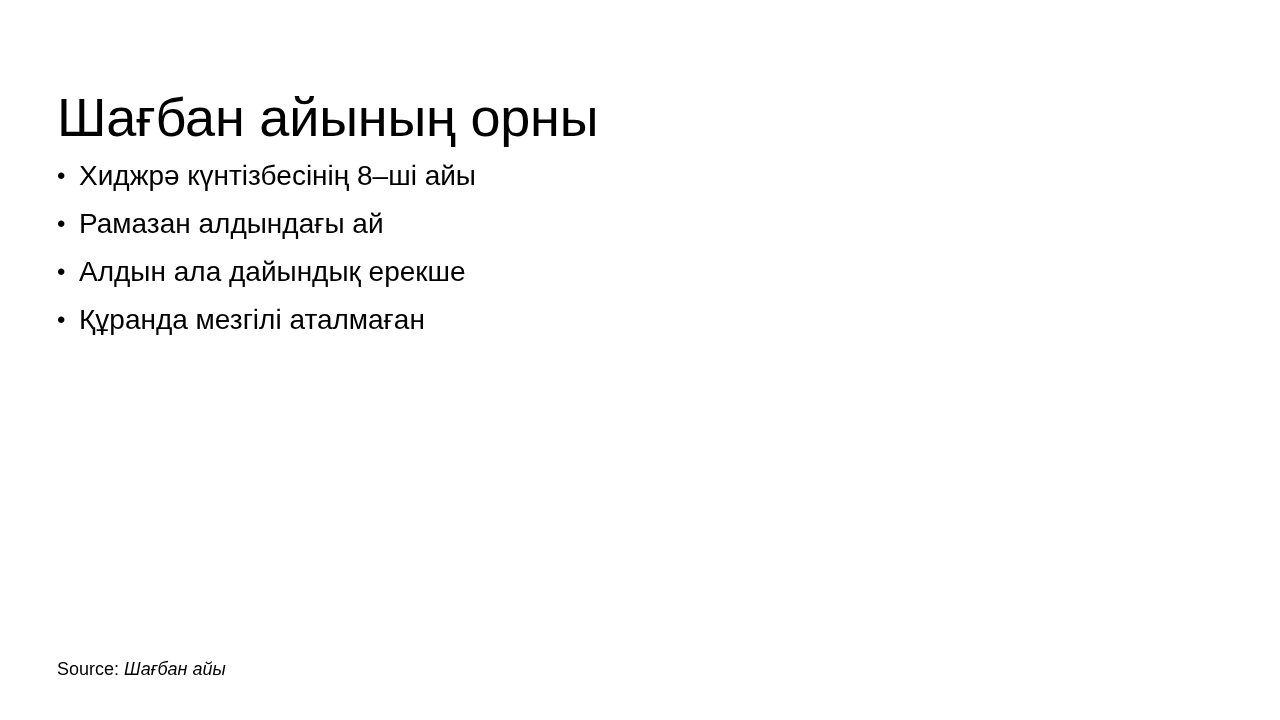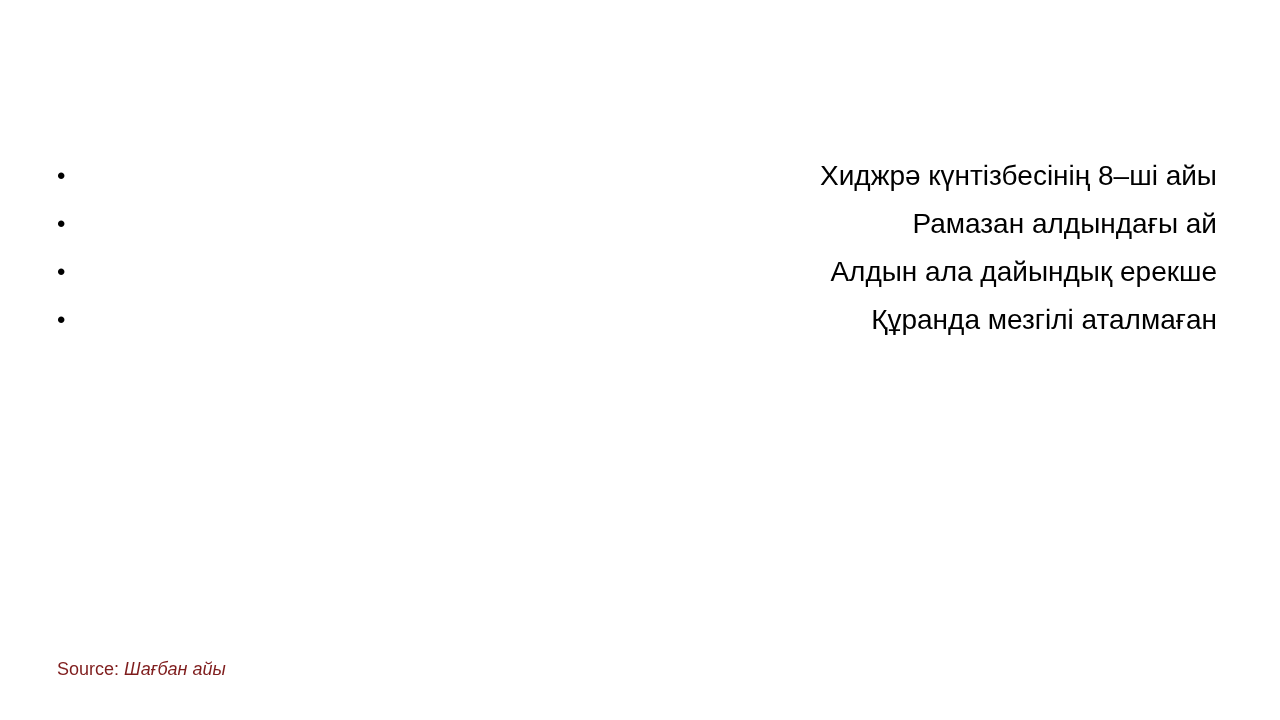--- a/index.html
+++ b/index.html
@@ -50,42 +50,42 @@
     color: #000000;
   }
   .bullet-dot {
     width: 22px;
     flex: 0 0 22px;
     font-size: 24px;
     line-height: 48px;
   }
   .bullet-text {
     flex: 1 1 auto;
-    text-align: right;
   }
   .source-line {
     position: absolute;
     left: 57px;
     top: 656px;
     font-size: 18px;
     line-height: 26px;
-    color: #7f1d1d;
+    color: #000000;
   }
   .source-label {
     font-style: normal;
   }
   .source-value {
     font-style: italic;
   }
 </style>
 </head>
 <body>
 
 <div class="slide">
 
+  <h1 class="slide-title">Шағбан айының орны</h1>
 
   <ul class="bullet-list">
     <li class="bullet-item">
       <span class="bullet-dot">•</span>
       <span class="bullet-text">Хиджрә күнтізбесінің 8–ші айы</span>
     </li>
     <li class="bullet-item">
       <span class="bullet-dot">•</span>
       <span class="bullet-text">Рамазан алдындағы ай</span>
     </li>

